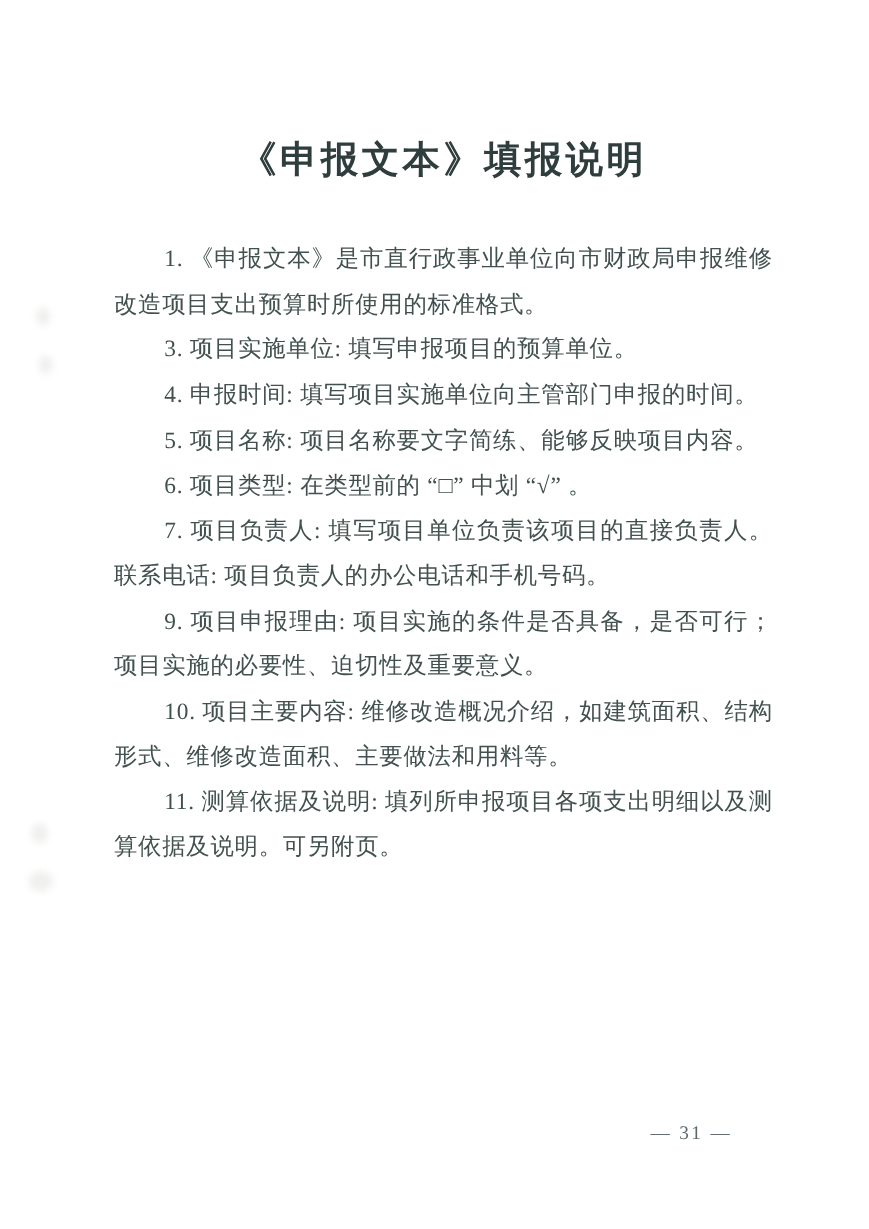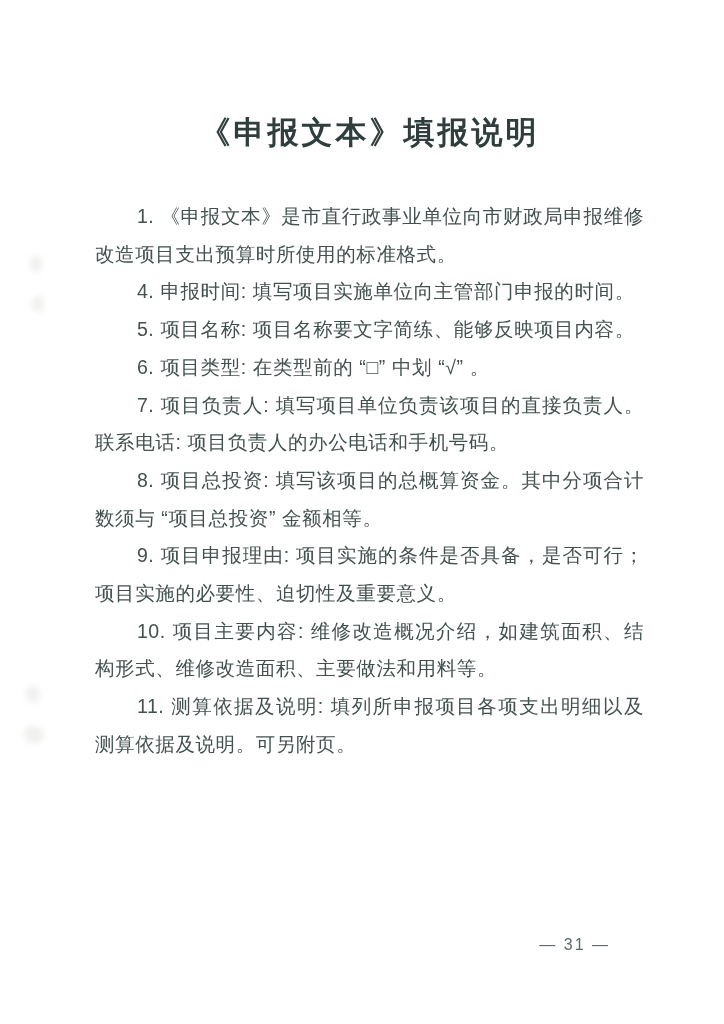--- a/index.html
+++ b/index.html
@@ -6,21 +6,21 @@
     margin: 0;
     padding: 0;
     background: #ffffff;
   }
   .page {
     position: relative;
     width: 692px;
     height: 1024px;
     background: #ffffff;
     overflow: hidden;
-    font-family: Liberation Sans, sans-serif;
+    font-family: Liberation Serif, serif;
   }
   .content {
     position: absolute;
     left: 95px;
     top: 112px;
     width: 549px;
   }
   .doc-title {
     margin: 0 0 44px 0;
     font-size: 31px;
@@ -66,25 +66,25 @@
 
   <div class="scan-artifact artifact-1"></div>
   <div class="scan-artifact artifact-2"></div>
   <div class="scan-artifact artifact-3"></div>
   <div class="scan-artifact artifact-4"></div>
 
   <div class="content">
     <h1 class="doc-title">《申报文本》填报说明</h1>
 
     <p class="para">1. 《申报文本》是市直行政事业单位向市财政局申报维修改造项目支出预算时所使用的标准格式。</p>
+    <p class="para">3. 项目实施单位: 填写申报项目的预算单位。</p>
     <p class="para">4. 申报时间: 填写项目实施单位向主管部门申报的时间。</p>
     <p class="para">5. 项目名称: 项目名称要文字简练、能够反映项目内容。</p>
     <p class="para">6. 项目类型: 在类型前的 “□” 中划 “√” 。</p>
     <p class="para">7. 项目负责人: 填写项目单位负责该项目的直接负责人。联系电话: 项目负责人的办公电话和手机号码。</p>
-    <p class="para">8. 项目总投资: 填写该项目的总概算资金。其中分项合计数须与 “项目总投资” 金额相等。</p>
     <p class="para">9. 项目申报理由: 项目实施的条件是否具备，是否可行；项目实施的必要性、迫切性及重要意义。</p>
     <p class="para">10. 项目主要内容: 维修改造概况介绍，如建筑面积、结构形式、维修改造面积、主要做法和用料等。</p>
     <p class="para">11. 测算依据及说明: 填列所申报项目各项支出明细以及测算依据及说明。可另附页。</p>
   </div>
 
   <div class="page-number">— 31 —</div>
 
 </div>
 
 </body></html>

